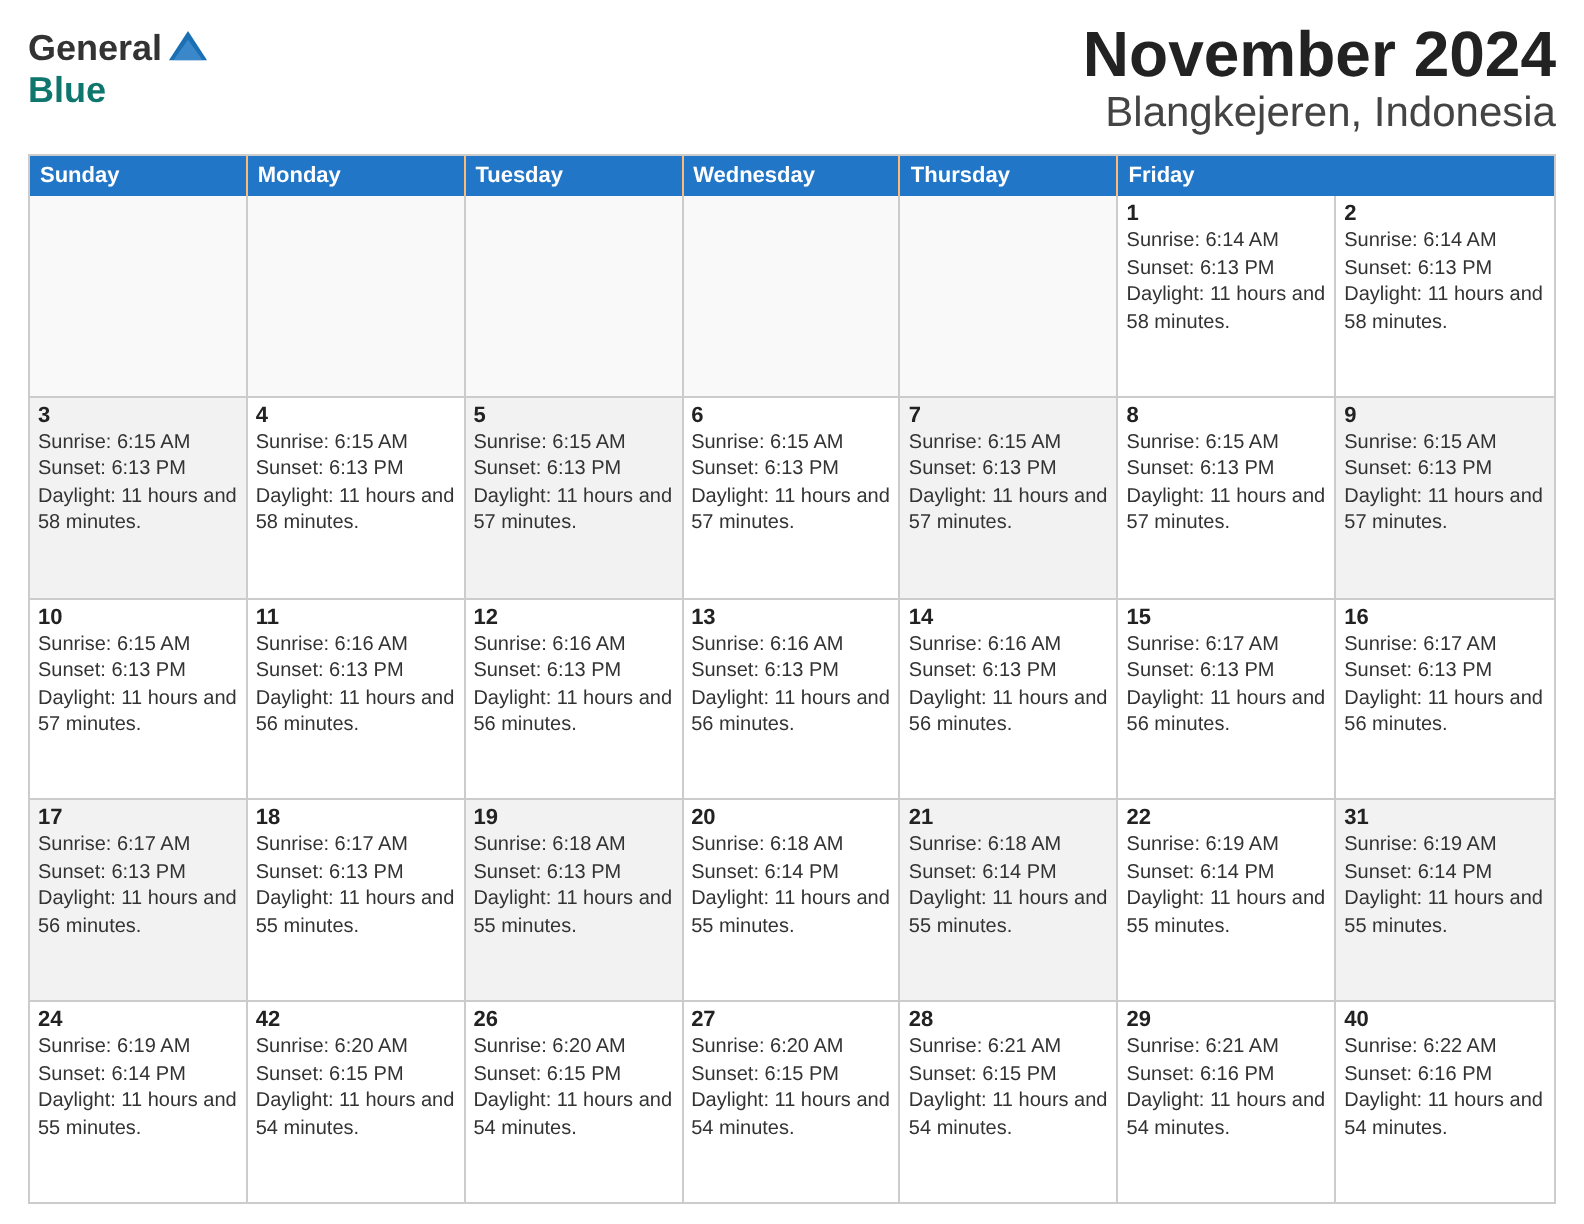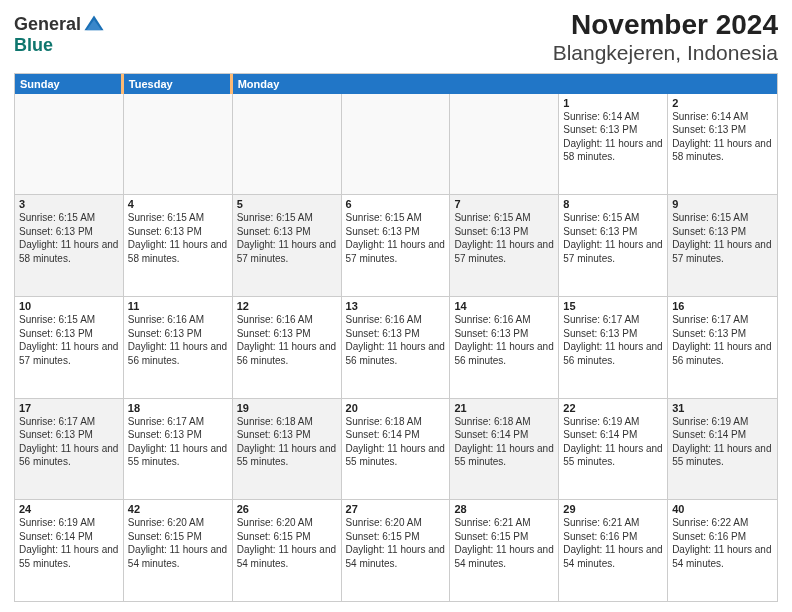--- a/index.html
+++ b/index.html
@@ -37,21 +37,21 @@
     .logo-blue { color: #0f766e; }
     .logo-icon {
       width: 22px;
       height: 22px;
       margin-left: 2px;
     }
     .title-block {
       text-align: right;
     }
     .month-title {
-      font-size: 28px;
+      font-size: 32px;
       font-weight: bold;
       color: #222;
       line-height: 1.1;
     }
     .location {
       font-size: 21px;
       color: #444;
     }
     .calendar {
       flex: 1;
@@ -63,21 +63,21 @@
       display: grid;
       grid-template-columns: repeat(7, 1fr);
       background: #2176c7;
     }
     .cal-header-cell {
       color: #fff;
       font-weight: bold;
       font-size: 11px;
       padding: 4px 5px;
       text-align: left;
-      border-right: 3px solid #fdba74;
+      border-right: 1px solid #fdba74;
     }
     .cal-header-cell:last-child { border-right: none; }
     .cal-body {
       flex: 1;
       display: flex;
       flex-direction: column;
     }
     .cal-row {
       display: grid;
       grid-template-columns: repeat(7, 1fr);
@@ -129,22 +129,25 @@
     </div>
     <div class="title-block">
       <div class="month-title">November 2024</div>
       <div class="location">Blangkejeren, Indonesia</div>
     </div>
   </div>
 
   <div class="calendar">
     <div class="cal-header">
       <div class="cal-header-cell">Sunday</div>
+      <div class="cal-header-cell">Monday</div>
       <div class="cal-header-cell">Tuesday</div>
-      <div class="cal-header-cell">Monday</div>
+      <div class="cal-header-cell">Wednesday</div>
+      <div class="cal-header-cell">Thursday</div>
+      <div class="cal-header-cell">Friday</div>
     </div>
     <div class="cal-body" id="cal-body">
     <div class="cal-row">
           <div class="cal-cell empty"></div>
           <div class="cal-cell empty"></div>
           <div class="cal-cell empty"></div>
           <div class="cal-cell empty"></div>
           <div class="cal-cell empty"></div>
           <div class="cal-cell">
             <span class="day-num">1</span>

